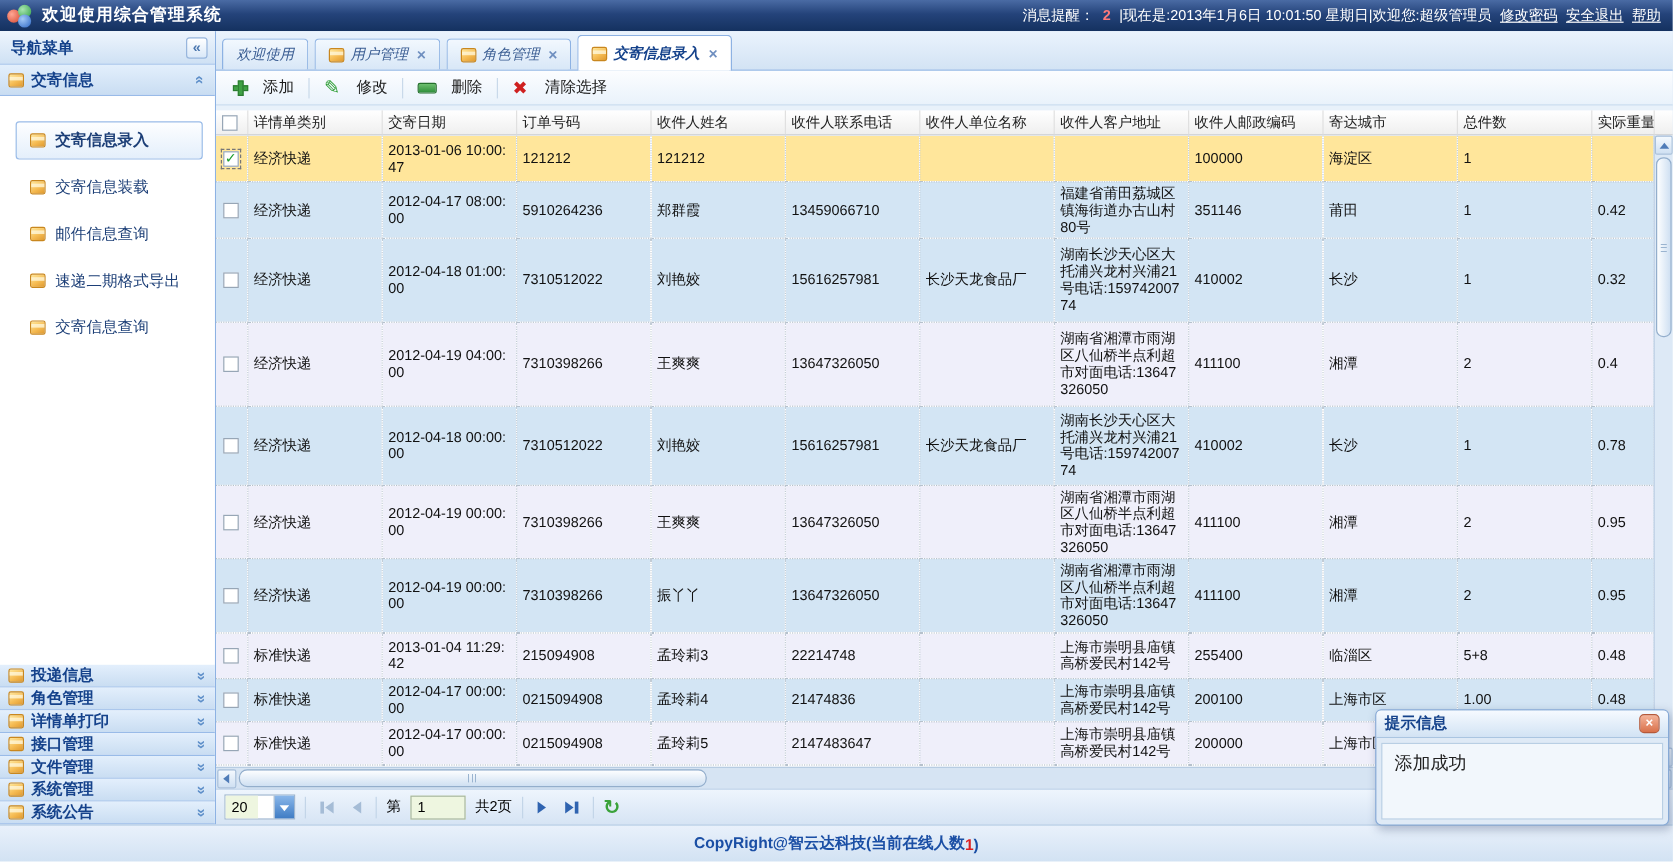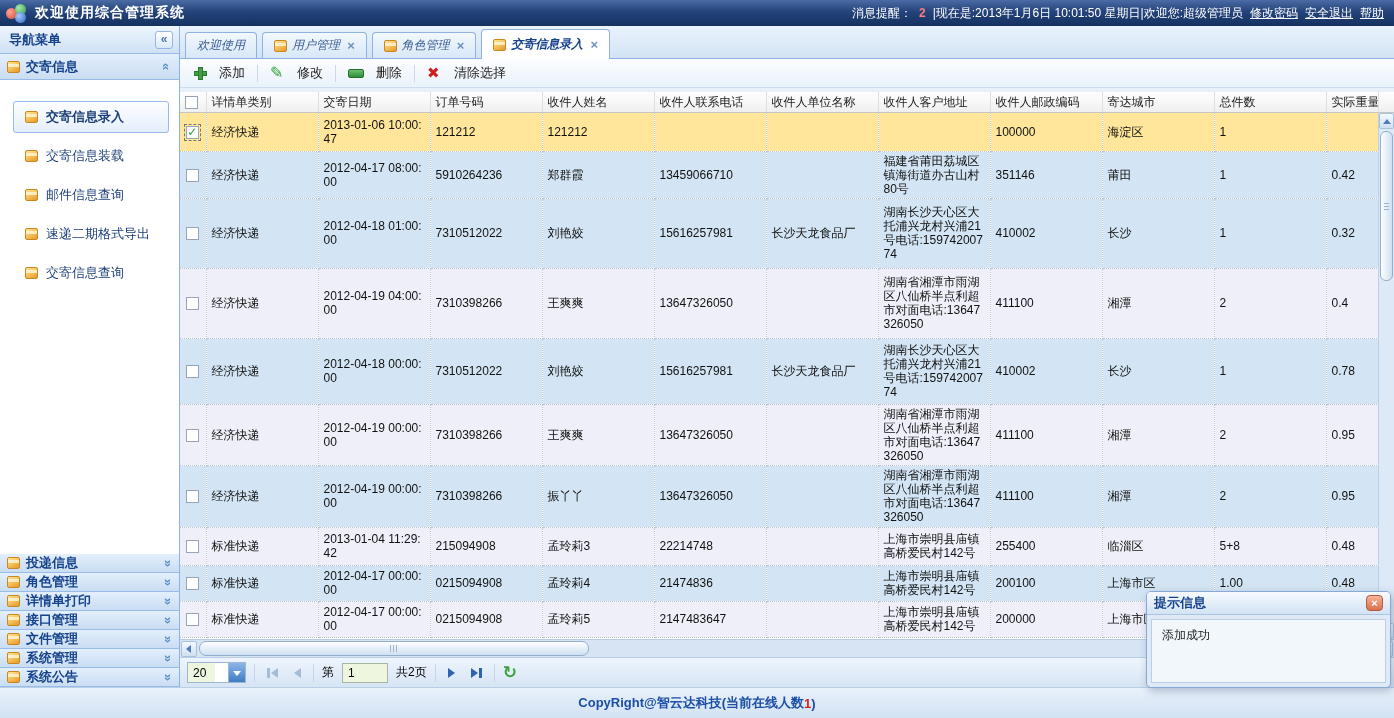--- a/index.html
+++ b/index.html
@@ -114,21 +114,21 @@
   .pg-btn.disabled .bar { background:#a5bcd6; }
   .page-input { width:46px; height:20px; border:1px solid #a8b8a0; background:#eef6e0; padding:0 5px; font-size:12px; font-family:inherit; }
   .pg-refresh { color:#3aa23a; font-size:17px; font-weight:bold; cursor:pointer; line-height:17px; }
   .pg-refresh::before { content:"↻"; }
 
   
   .popup { position:absolute; left:1146px; top:591px; width:245px; height:97px; background:#dfeaf6; border:1px solid #86a9d6; border-radius:5px; box-shadow:2px 3px 8px rgba(60,80,120,.35); z-index:60; display:flex; flex-direction:column; }
   .popup-hd { flex:0 0 23px; display:flex; align-items:center; padding:0 7px; background:linear-gradient(#f6faff,#d2e3f4); border-bottom:1px solid #aac5e1; border-radius:4px 4px 0 0; font-size:13px; font-weight:bold; color:#15428b; }
   .popup-close { margin-left:auto; width:17px; height:16px; background:linear-gradient(#f5b49a,#d9714b); border:1px solid #b5593a; border-radius:4px; color:#fff; font-weight:bold; font-size:11px; line-height:14px; text-align:center; cursor:pointer; }
   .popup-close::before { content:"×"; }
-  .popup-bd { flex:1; margin:4px; border:1px solid #b9cfe4; background:#f2f7fc; padding:7px 10px; font-size:12px; color:#222; }
+  .popup-bd { flex:1; margin:4px; border:1px solid #b9cfe4; background:#f2f7fc; padding:7px 10px; font-size:15px; color:#222; }
 
   
   .footer { flex:0 0 31px; background:linear-gradient(#e9f1fb,#d2e2f3); border-top:1px solid #b9cfe6; display:flex; align-items:center; justify-content:center; font-size:13px; font-weight:bold; color:#1b4fa5; }
   .footer .red { color:#d22; }
 </style>
 </head>
 <body>
 
 <div id="page">
 

